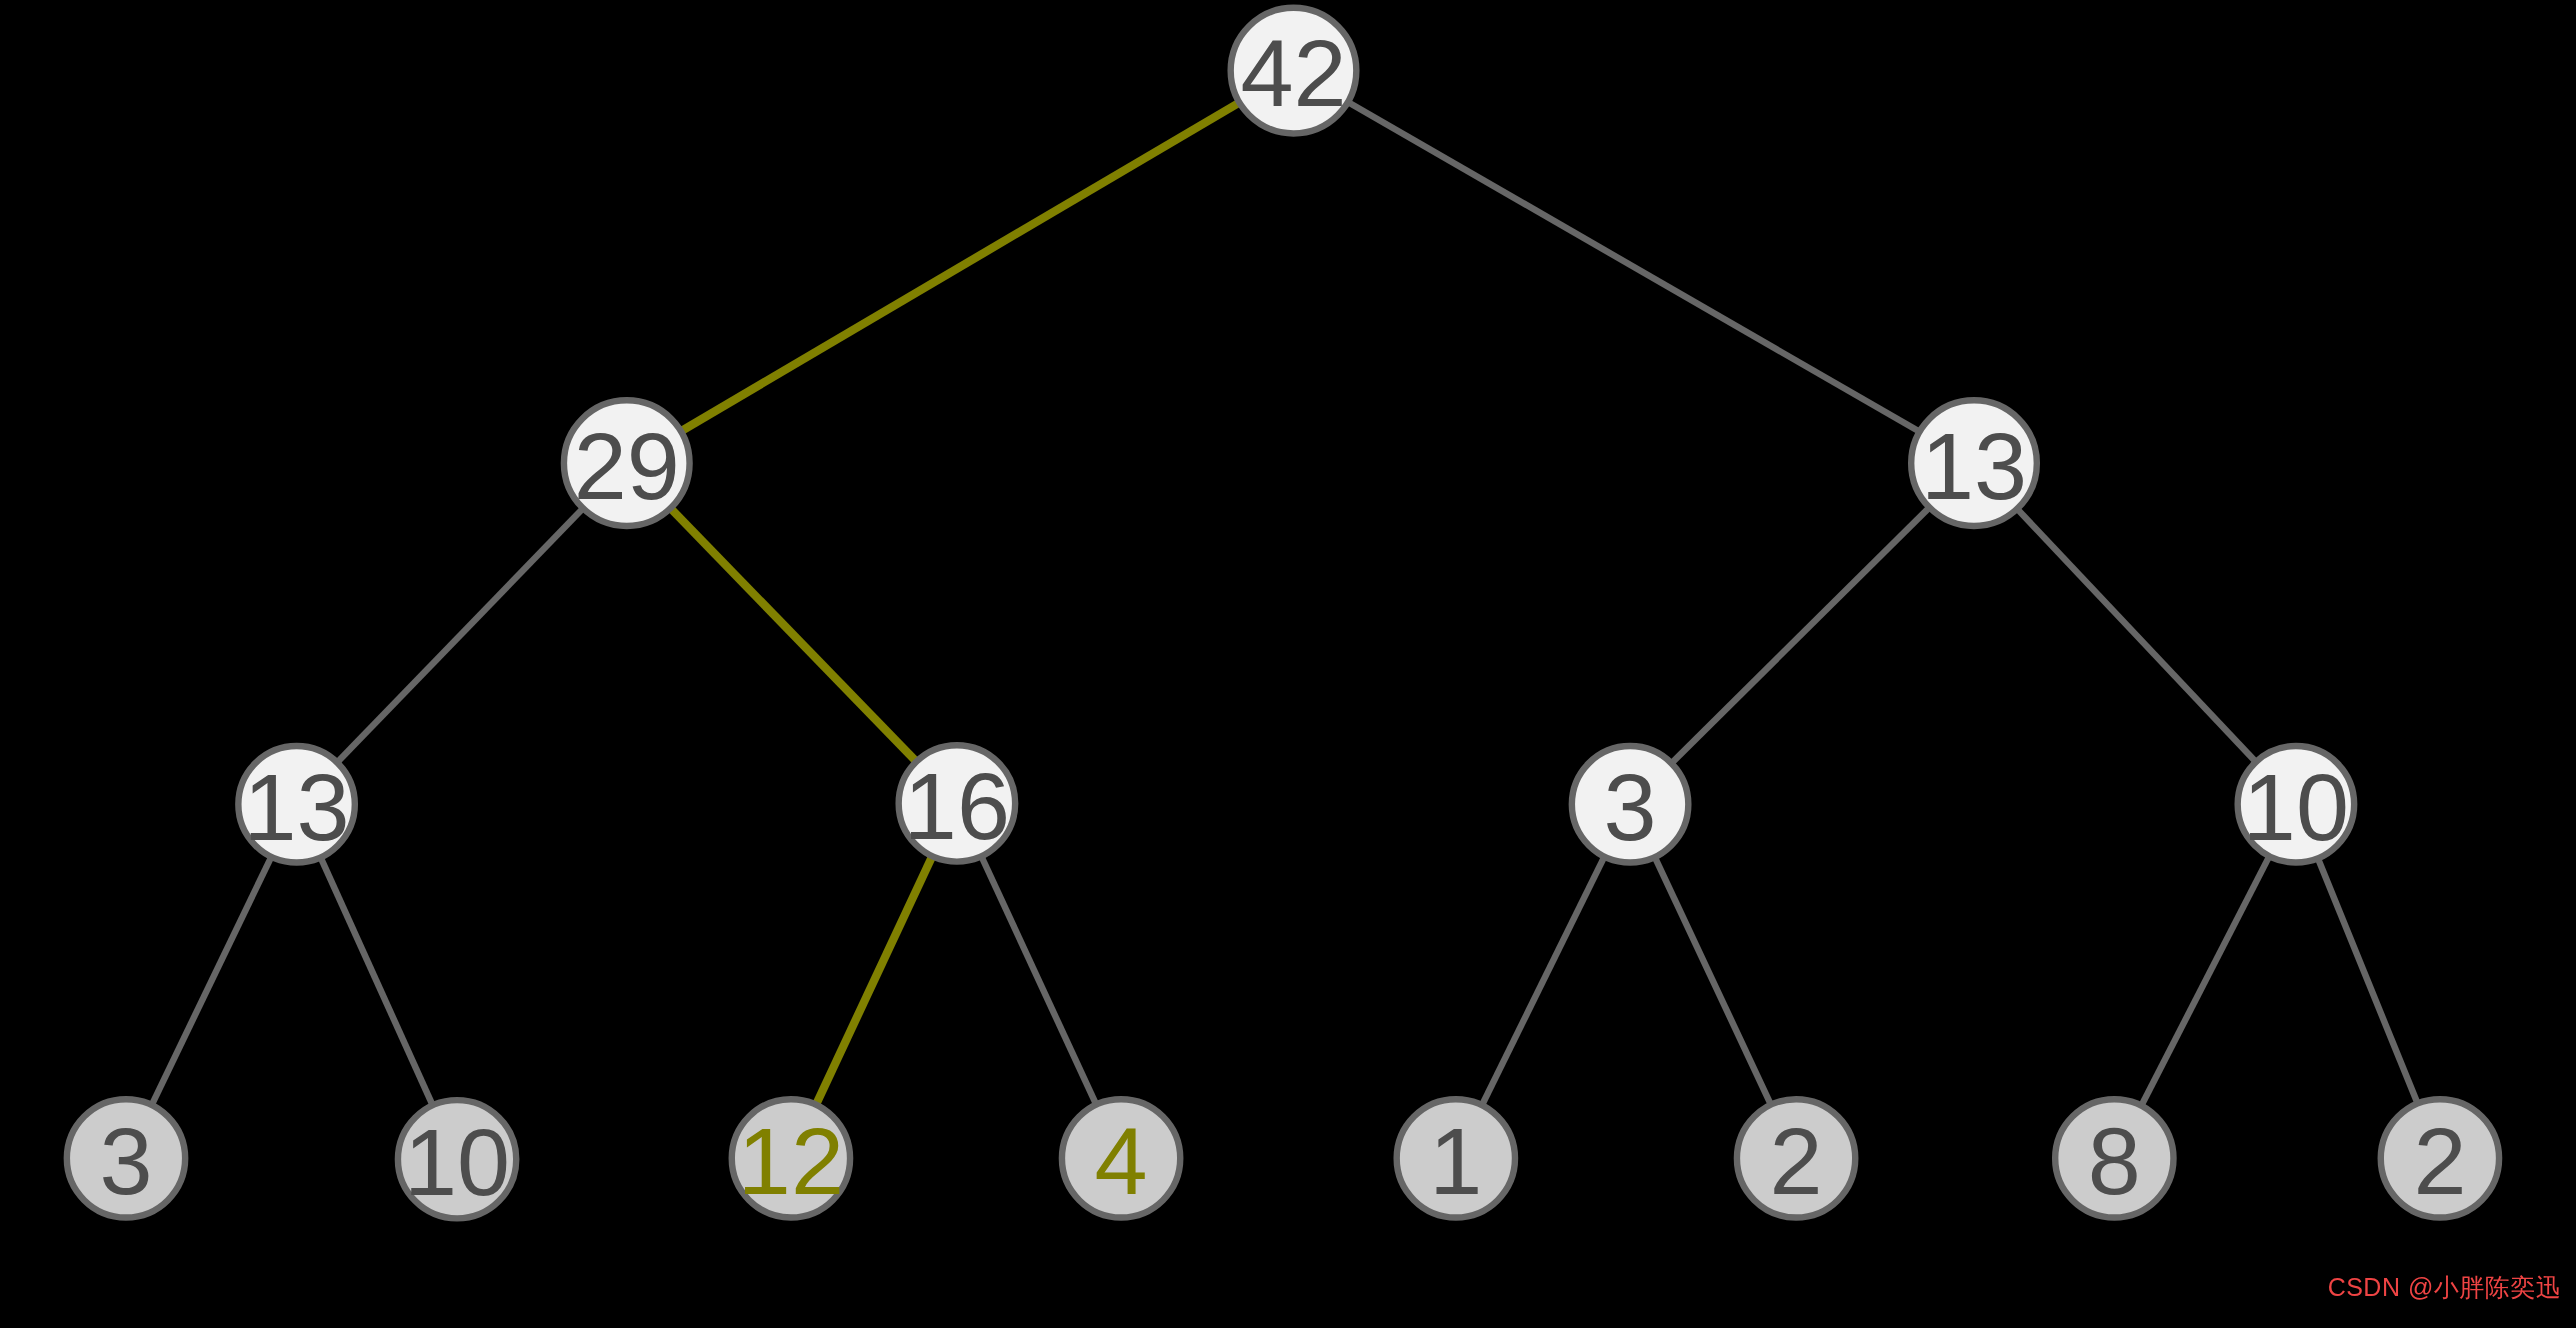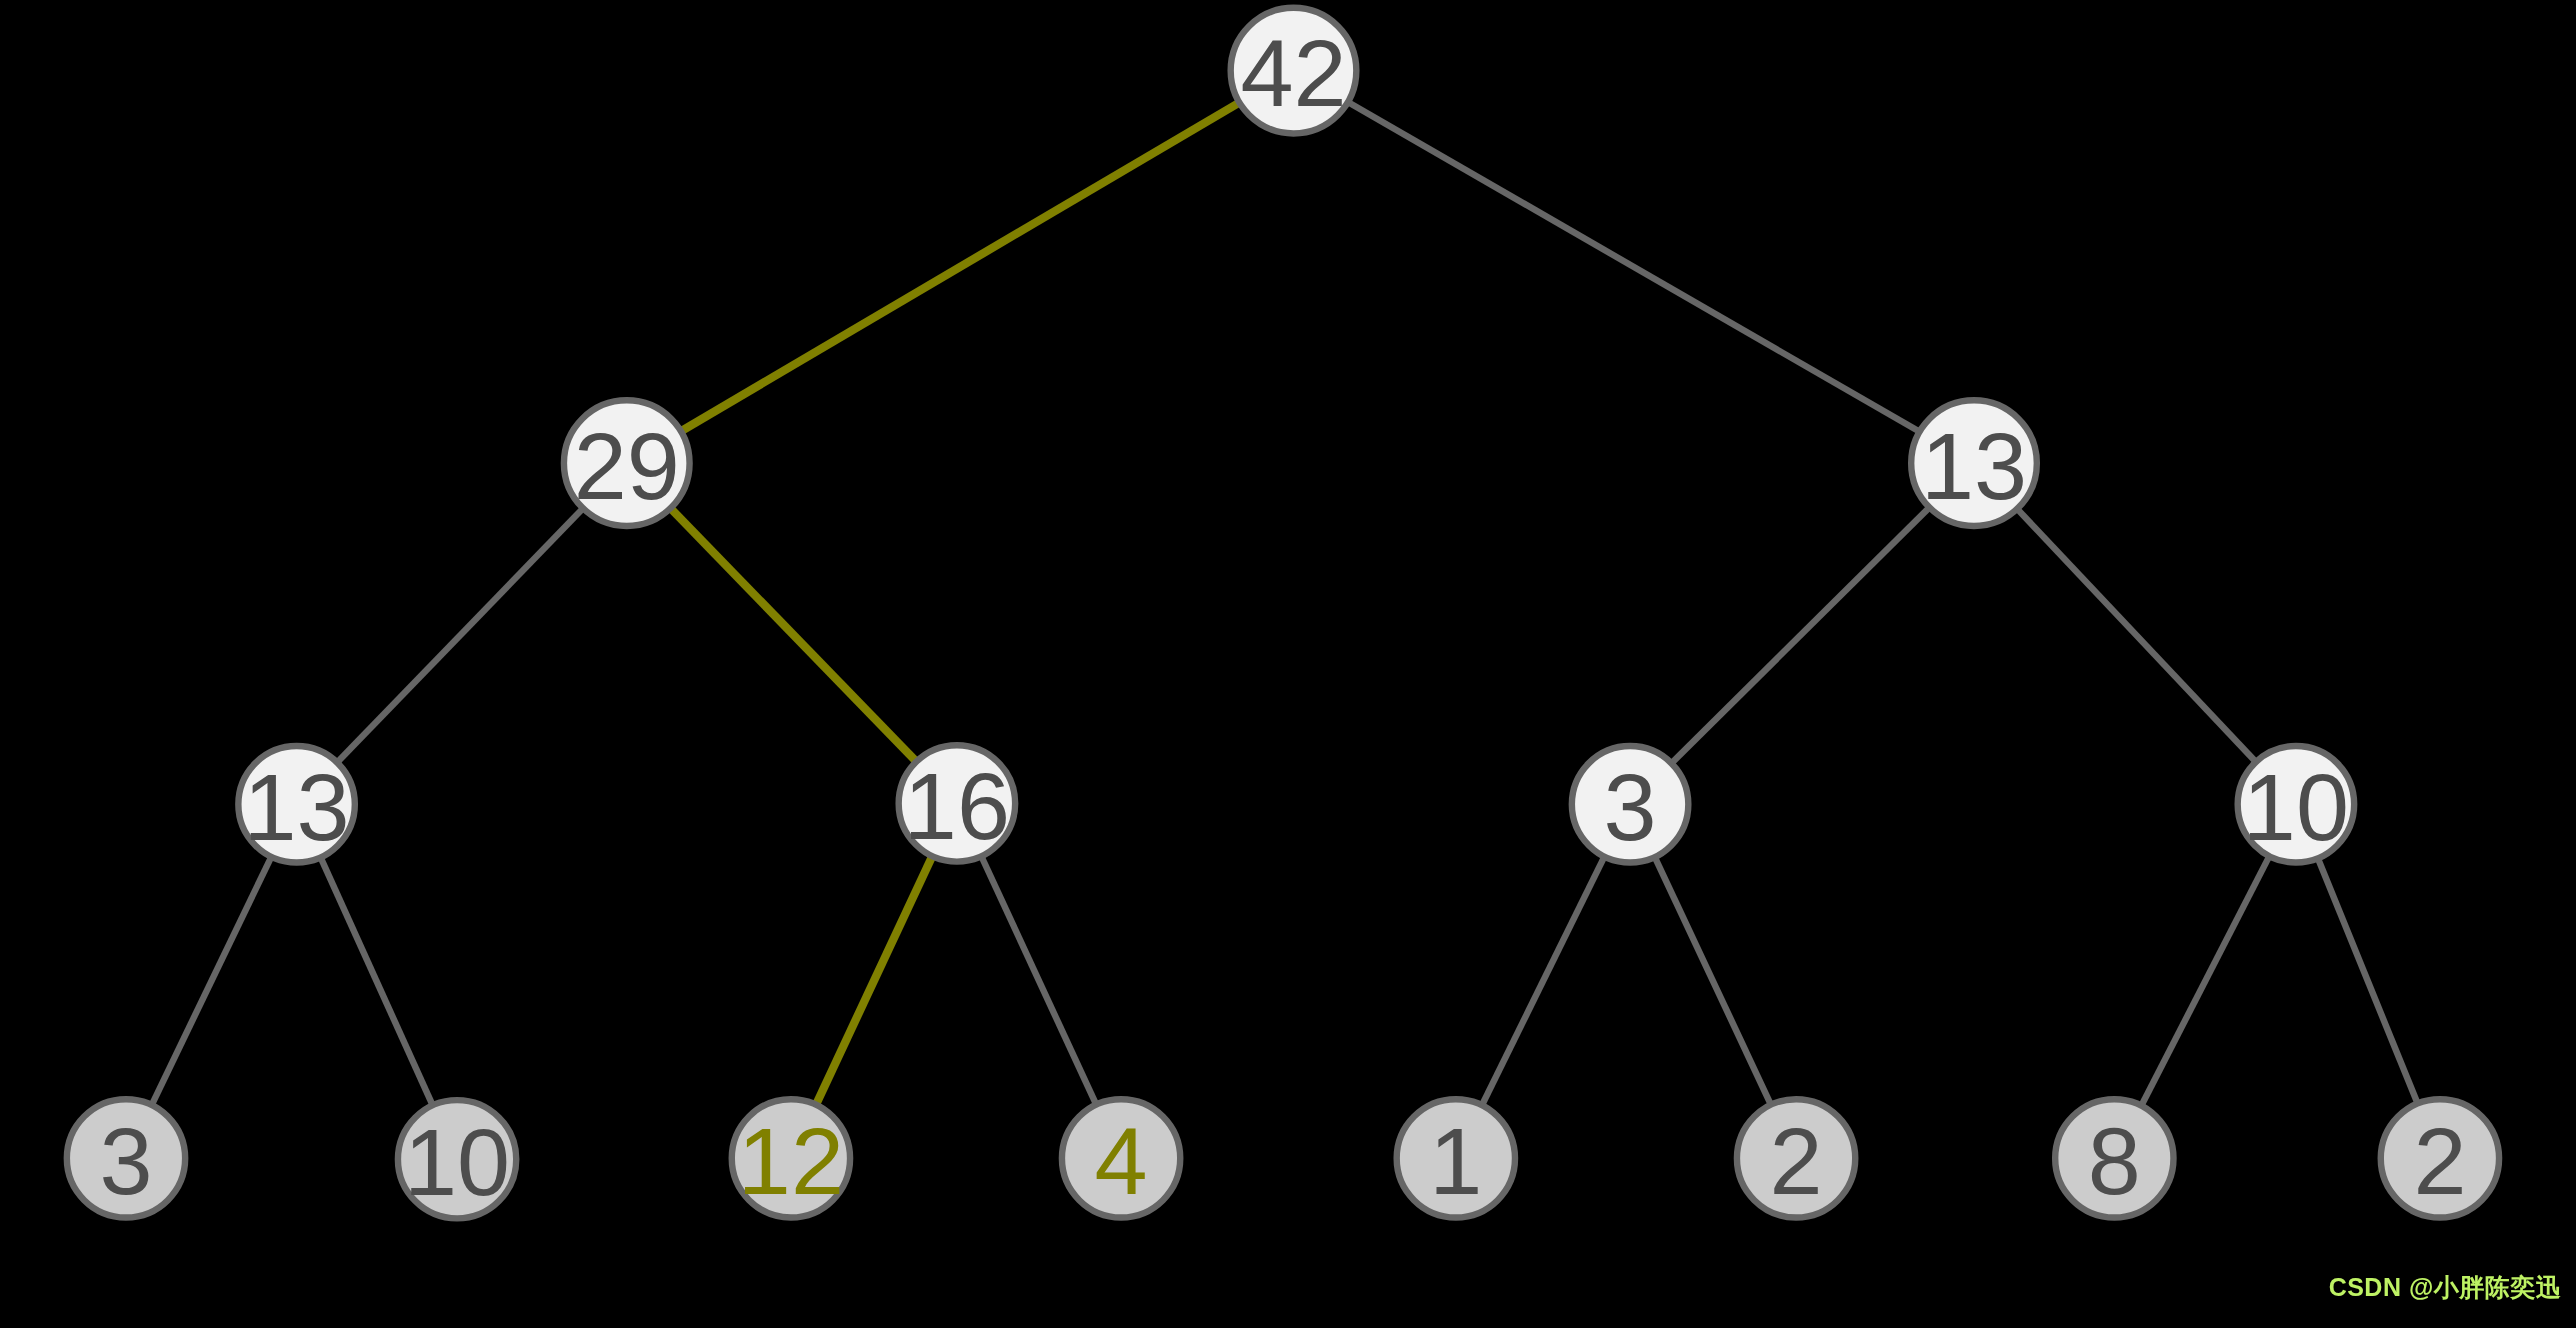--- a/index.html
+++ b/index.html
@@ -28,27 +28,26 @@
   .node-label {
     font-family: "Liberation Sans", sans-serif;
     font-size: 104px;
     text-anchor: middle;
     dominant-baseline: central;
   }
   .watermark {
     position: absolute;
     right: 14.7px;
     bottom: 7.3px;
-    color: #bef264;
+    color: #ef4444;
     font-size: 25px;
     font-family: "Liberation Sans", sans-serif;
     letter-spacing: 0.5px;
     white-space: nowrap;
     user-select: none;
-    font-weight: bold;
   }
 </style>
 </head>
 <body>
 
 <div id="stage" style="background: rgb(0, 0, 0);">
   <svg id="tree-svg" viewBox="0 0 2808 1448">
     <g id="edges-group">
         <line class="edge-line" x1="1349.6774070129918" y1="112.51316340913269" x2="743.3225929870081" y2="469.4868365908673" stroke="#808000" stroke-width="9"></line>
         <line class="edge-line" x1="1470.6357117929633" y1="111.97585531993029" x2="2091.3642882070367" y2="470.0241446800697" stroke="#666666" stroke-width="7"></line>

